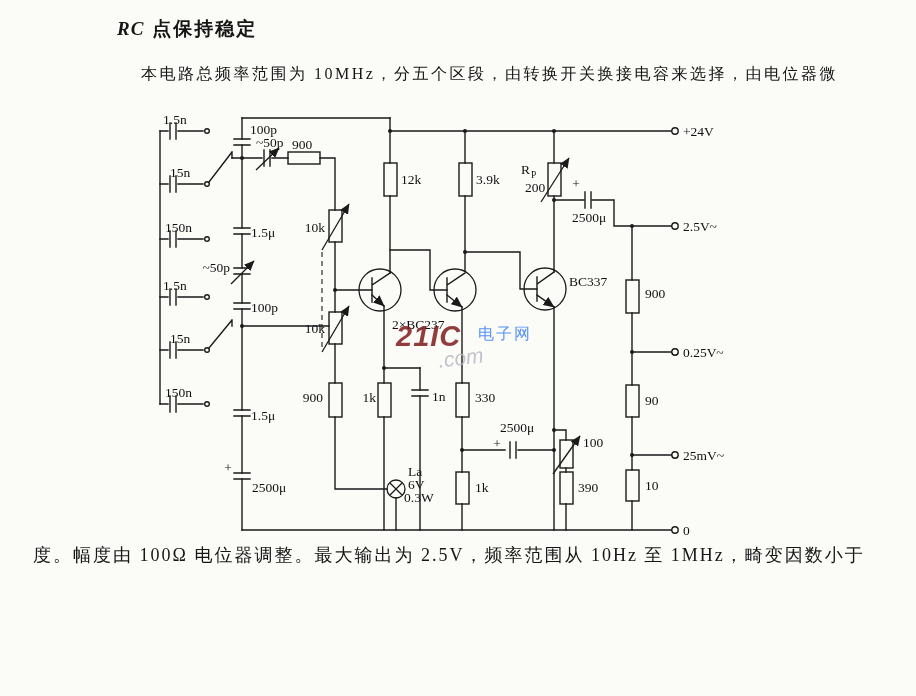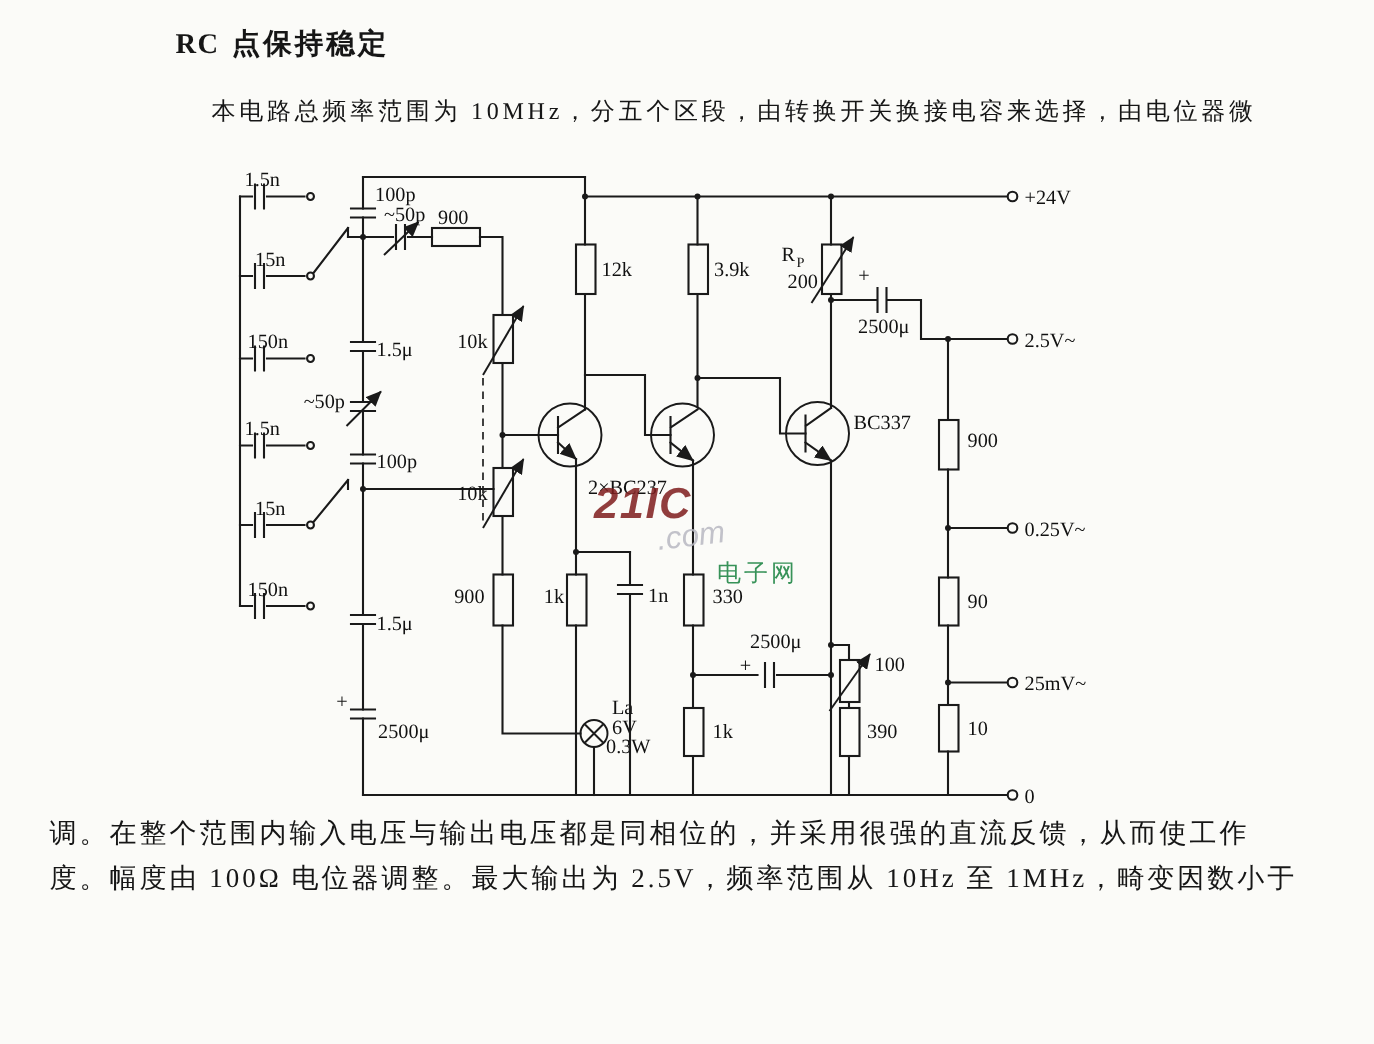--- a/index.html
+++ b/index.html
@@ -2,37 +2,37 @@
 <html><head>
 <meta charset="utf-8">
 <style>
   html,body{margin:0;padding:0;background:#e8e8e6;}
   .page{
     position:relative;width:916px;height:696px;margin:0 auto;
     background:#fbfbf8;color:#161616;overflow:hidden;
     font-family:"Liberation Serif","DejaVu Serif",serif;
   }
   .title{position:absolute;left:117px;top:16px;font-size:19px;font-weight:bold;letter-spacing:2px;}
-  .title .en{margin-right:8px;letter-spacing:1px;}
+  .title .en{font-style:italic;margin-right:8px;letter-spacing:1px;}
   .intro{position:absolute;left:95px;top:64px;width:800px;font-size:16px;letter-spacing:2.5px;white-space:nowrap;margin-left:46px;}
   .bodytext{position:absolute;left:33px;top:540px;width:870px;font-size:18px;line-height:30px;letter-spacing:2px;}
   .bodytext div{white-space:nowrap;}
   svg{position:absolute;left:0;top:0;}
   .w{stroke:#1a1a1a;stroke-width:1.4;fill:none;stroke-linecap:square;}
   .dash{stroke:#1a1a1a;stroke-width:1.1;fill:none;stroke-dasharray:5 4;}
   .box{stroke:#1a1a1a;stroke-width:1.4;fill:none;}
   .dev{stroke:#1a1a1a;stroke-width:1.3;fill:none;}
   .node{fill:#1a1a1a;stroke:none;}
   .term{stroke:#1a1a1a;stroke-width:1.4;fill:#fbfbf8;}
   .t{font-family:"Liberation Serif","DejaVu Serif",serif;font-size:13.5px;fill:#111;}
   .ts{font-size:9.5px;}
   .wm{position:absolute;left:388px;top:316px;width:220px;height:60px;opacity:.85;pointer-events:none;}
   .wm .brand{position:absolute;left:8px;top:4px;font-size:29px;font-weight:bold;font-style:italic;
     color:#7f1d1d;font-family:"Liberation Sans","DejaVu Sans",sans-serif;letter-spacing:1px;}
-  .wm .site{position:absolute;left:90px;top:8px;font-size:16px;color:#15803d;letter-spacing:2px;margin-top:48px;}
+  .wm .site{position:absolute;left:90px;top:8px;font-size:16px;color:#3b82f6;letter-spacing:2px;}
   .wm .domain{position:absolute;left:50px;top:30px;font-size:21px;font-style:italic;color:#b9b9c2;
     font-family:"Liberation Sans","DejaVu Sans",sans-serif;transform:rotate(-7deg);}
 </style>
 </head>
 <body>
 
 <div class="page">
 
   <div class="title">
     <span class="en">RC</span><span>点保持稳定</span>
@@ -228,17 +228,16 @@
     </g>
   </svg>
 
   <div class="wm">
     <span class="brand">21IC</span>
     <span class="site">电子网</span>
     <span class="domain">.com</span>
   </div>
 
   <div class="bodytext">
-    <div>调。在整个范围内输入电压与输出电压都是同相位的，并采用很强的直流反馈，从而使工作</div>
     <div>度。幅度由 100Ω 电位器调整。最大输出为 2.5V，频率范围从 10Hz 至 1MHz，畸变因数小于</div>
   </div>
 
 </div>
 
 </body></html>

